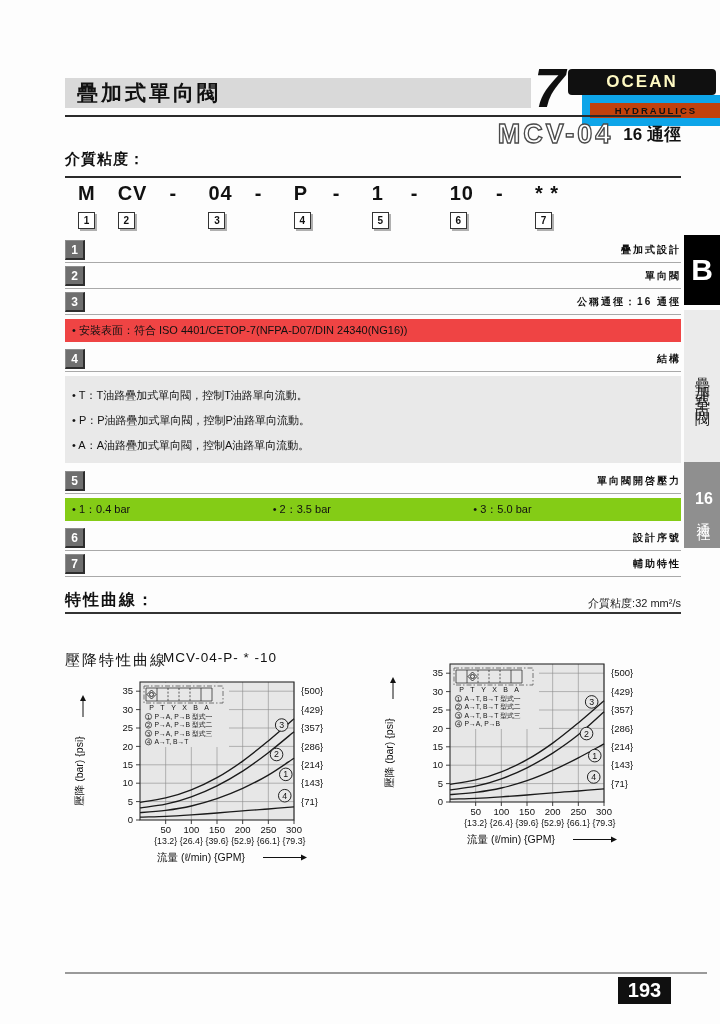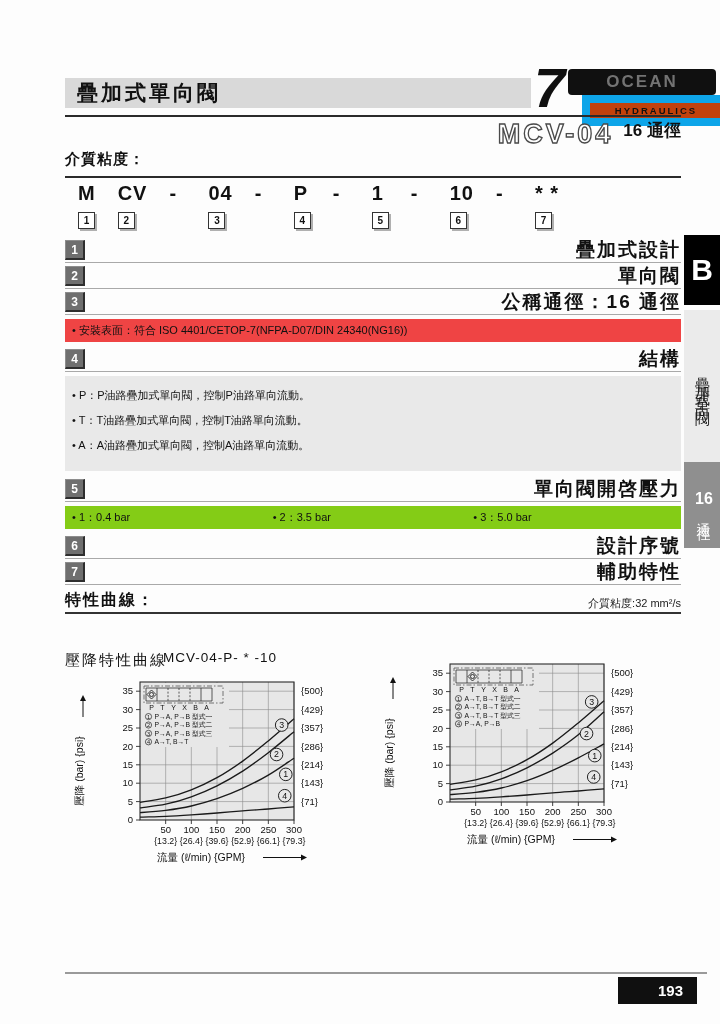--- a/index.html
+++ b/index.html
@@ -8,55 +8,55 @@
     font-family:"Liberation Sans","DejaVu Sans",sans-serif;color:#111;
     overflow:hidden;
   }
   .abs{position:absolute;}
   
   .title-bar{left:65px;top:78px;width:466px;height:30px;background:#d9d9d9;
     display:flex;align-items:center;}
   .title-bar .t{font-size:21px;font-weight:bold;letter-spacing:3px;padding-left:12px;}
   .logo{right:4px;top:68px;width:182px;height:46px;}
   .logo-top{position:absolute;left:34px;top:1px;width:148px;height:26px;background:#101010;
-    border-radius:4px;color:#737373;display:flex;align-items:center;justify-content:center;
+    border-radius:4px;color:#fef9c3;display:flex;align-items:center;justify-content:center;
     font-weight:bold;font-size:17px;letter-spacing:2px;}
   .logo-bottom{position:absolute;left:48px;top:27px;width:132px;height:15px;border:8px solid #0ea5e9;
     background:#c2410c;display:flex;align-items:center;justify-content:center;
     font-size:9.5px;font-weight:bold;letter-spacing:2px;}
   .logo-seven{position:absolute;left:0;top:-8px;font-size:56px;line-height:1;font-weight:900;
     font-style:italic;color:#101010;}
   .rule{background:#2a2a2a;}
   .rule1{left:65px;top:115px;width:616px;height:2px;}
   .rule2{left:65px;top:176px;width:616px;height:2px;}
-  .badge{top:119px;right:39px;display:flex;align-items:flex-start;gap:10px;}
+  .badge{top:119px;right:39px;display:flex;align-items:center;gap:10px;}
   .badge .model{font-size:27px;font-weight:bold;letter-spacing:3px;color:#fff;
     -webkit-text-stroke:1.3px #4a4a4a;text-shadow:0 0 1px #777;}
   .badge .size{font-size:17px;font-weight:bold;}
   .sec-head{left:65px;top:150px;font-size:15px;font-weight:bold;letter-spacing:1px;}
   
   .model-code{left:78px;top:182px;display:flex;align-items:flex-start;}
   .mc-col{display:flex;flex-direction:column;margin-right:22px;}
   .mc-seg{font-size:20px;font-weight:bold;letter-spacing:1px;}
   .mc-box{margin-top:7px;width:15px;height:15px;border:1px solid #333;background:#fff;
     box-shadow:2px 2px 0 #b0b0b0;font-size:10px;font-weight:bold;display:flex;
     align-items:center;justify-content:center;}
   .mc-dash .mc-box{visibility:hidden;}
   
   .spec{left:65px;top:238px;width:616px;}
   .spec-row{display:flex;justify-content:space-between;align-items:center;height:24px;
     border-bottom:1px solid #a9a9a9;margin-bottom:1px;}
   .numbox{width:17px;height:17px;background:#6f6f6f;color:#fff;font-size:12px;font-weight:bold;
     display:flex;align-items:center;justify-content:center;
     border:1px solid #8d8d8d;border-right:2px solid #2e2e2e;border-bottom:2px solid #2e2e2e;}
-  .spec-title{font-size:19px;font-weight:bold;letter-spacing:2px;}
+  .spec-title{font-size:10px;font-weight:bold;letter-spacing:2px;}
   .spec-note{background:#ef4444;font-size:11px;padding:4px 7px;margin:4px 0 5px;}
   .spec-note-block{background:#e9e9e9;font-size:11px;padding:7px 7px;margin:4px 0 6px;}
   .spec-note-block div{margin:5px 0 10px;}
-  .spec-note-block div:last-child{margin-bottom:11px;}
+  .spec-note-block div:last-child{margin-bottom:3px;}
   .spec-note-cols{display:flex;background:#84cc16;font-size:11px;padding:4px 7px;margin:4px 0 5px;}
   .spec-note-cols span{flex:1;}
   
   .side-tab{left:684px;top:235px;width:36px;height:70px;background:#000;color:#fff;
     display:flex;align-items:center;justify-content:center;font-size:30px;font-weight:bold;}
   .side-cat{left:684px;top:310px;width:36px;height:152px;background:#ebebeb;
     display:flex;align-items:center;justify-content:center;}
   .side-cat .v{writing-mode:vertical-rl;text-orientation:upright;font-size:15px;
     letter-spacing:7px;color:#1a1a1a;}
   .side-size{left:684px;top:462px;width:40px;height:86px;background:#8f8f8f;color:#fff;
@@ -67,21 +67,21 @@
   .curves-head{left:65px;top:590px;font-size:16px;font-weight:bold;letter-spacing:2px;}
   .viscosity{right:39px;top:596px;font-size:11px;color:#222;}
   .rule3{left:65px;top:612px;width:616px;height:1.5px;background:#333;}
   .curves-sub{left:65px;top:651px;font-size:15px;letter-spacing:2px;}
   .charts{left:72px;top:650px;display:flex;gap:14px;}
   .chart{margin:0;width:296px;display:flex;flex-direction:column;}
   .chart-title{font-size:13.5px;text-align:center;letter-spacing:1px;margin-bottom:3px;}
   
   .rule4{left:65px;top:972px;width:642px;height:2px;background:#9a9a9a;}
   .page-num{left:618px;top:977px;width:53px;height:27px;background:#101010;color:#fff;
-    font-size:15px;font-weight:bold;display:flex;align-items:center;justify-content:center;padding-left:26px;}
+    font-size:20px;font-weight:bold;display:flex;align-items:center;justify-content:center;}
 </style>
 </head>
 <body>
 
 <div class="abs title-bar">
   <span class="t">疊加式單向閥</span>
 </div>
 
 <div class="abs logo">
   <span class="logo-seven">7</span>
@@ -162,22 +162,22 @@
   <div class="spec-row">
     <span class="numbox">3</span>
     <span class="spec-title">公稱通徑：16 通徑</span>
   </div>
   <div class="spec-note">• 安裝表面：符合 ISO 4401/CETOP-7(NFPA-D07/DIN 24340(NG16))</div>
   <div class="spec-row">
     <span class="numbox">4</span>
     <span class="spec-title">結構</span>
   </div>
   <div class="spec-note-block">
+    <div>• T：T油路疊加式單向閥，控制T油路單向流動。</div>
     <div>• P：P油路疊加式單向閥，控制P油路單向流動。</div>
-    <div>• T：T油路疊加式單向閥，控制T油路單向流動。</div>
     <div>• A：A油路疊加式單向閥，控制A油路單向流動。</div>
   </div>
   <div class="spec-row">
     <span class="numbox">5</span>
     <span class="spec-title">單向閥開啓壓力</span>
   </div>
   <div class="spec-note-cols">
     <span>• 1：0.4 bar</span>
     <span>• 2：3.5 bar</span>
     <span>• 3：5.0 bar</span>

